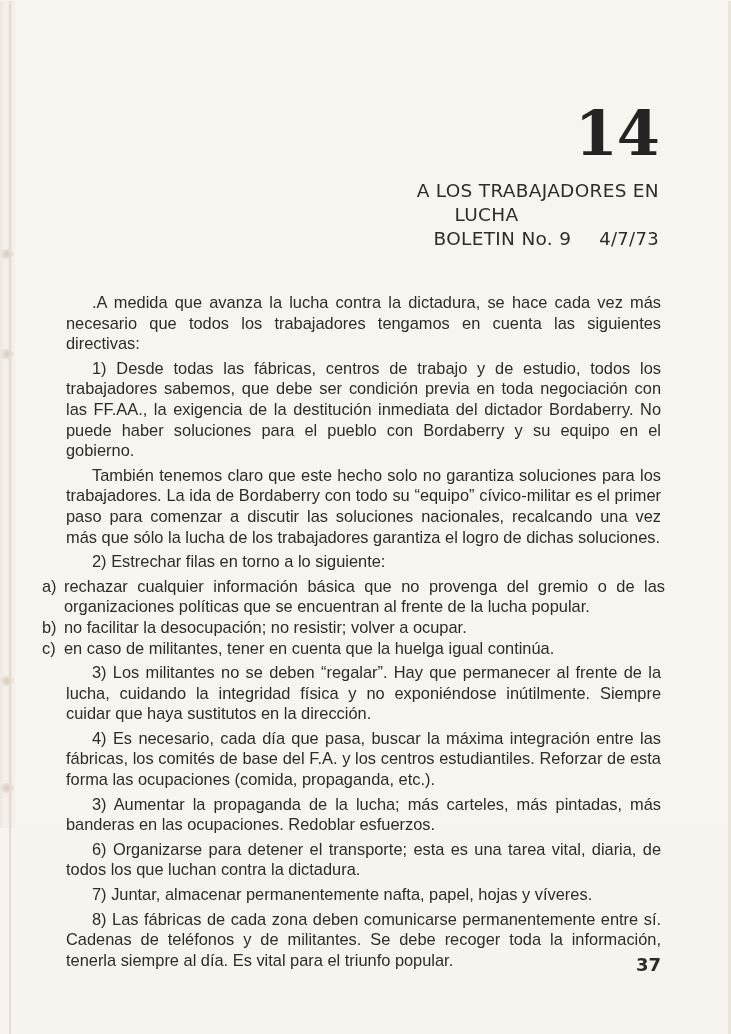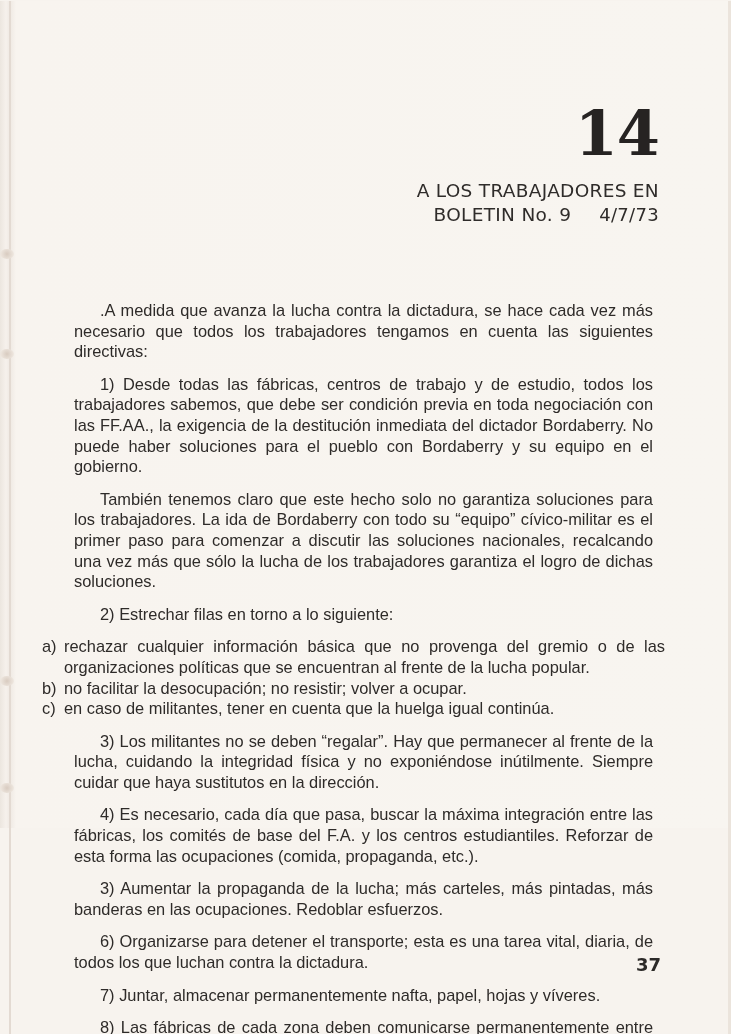--- a/index.html
+++ b/index.html
@@ -77,21 +77,21 @@
     left: 62px;
     top: 287px;
     width: 603px;
     font-family: "Liberation Sans", "DejaVu Sans", sans-serif;
     font-size: 16.4px;
     line-height: 20.6px;
     color: #2e2b29;
     text-align: justify;
   }
   .para {
-    margin: 12px;
+    margin: 4px;
     text-indent: 26px;
     text-align: justify;
   }
   .list-item {
     margin: 0;
     display: flex;
   }
   .list-item .marker {
     width: 22px;
     flex: 0 0 22px;
@@ -116,20 +116,21 @@
   <div class="staple" style="top:248px"></div>
   <div class="staple" style="top:348px"></div>
   <div class="staple" style="top:675px"></div>
   <div class="staple" style="top:782px"></div>
   <div class="right-edge"></div>
 
   <div class="chapter-number">14</div>
 
   <div class="heading">
     <span class="line1">A LOS TRABAJADORES EN</span>
+    <span class="line2">LUCHA</span>
     <span class="line3">
       <span class="boletin">BOLETIN No. 9</span><span class="date">4/7/73</span>
     </span>
   </div>
 
   <div class="body-text">
     <p class="para">.A medida que avanza la lucha contra la dictadura, se hace cada vez más necesario que todos los trabajadores tengamos en cuenta las siguientes directivas:</p>
     <p class="para">1) Desde todas las fábricas, centros de trabajo y de estudio, todos los trabajadores sabemos, que debe ser condición previa en toda negociación con las FF.AA., la exigencia de la destitución inmediata del dictador Bordaberry. No puede haber soluciones para el pueblo con Bordaberry y su equipo en el gobierno.</p>
     <p class="para">También tenemos claro que este hecho solo no garantiza soluciones para los trabajadores. La ida de Bordaberry con todo su “equipo” cívico-militar es el primer paso para comenzar a discutir las soluciones nacionales, recalcando una vez más que sólo la lucha de los trabajadores garantiza el logro de dichas soluciones.</p>
     <p class="para">2) Estrechar filas en torno a lo siguiente:</p>

